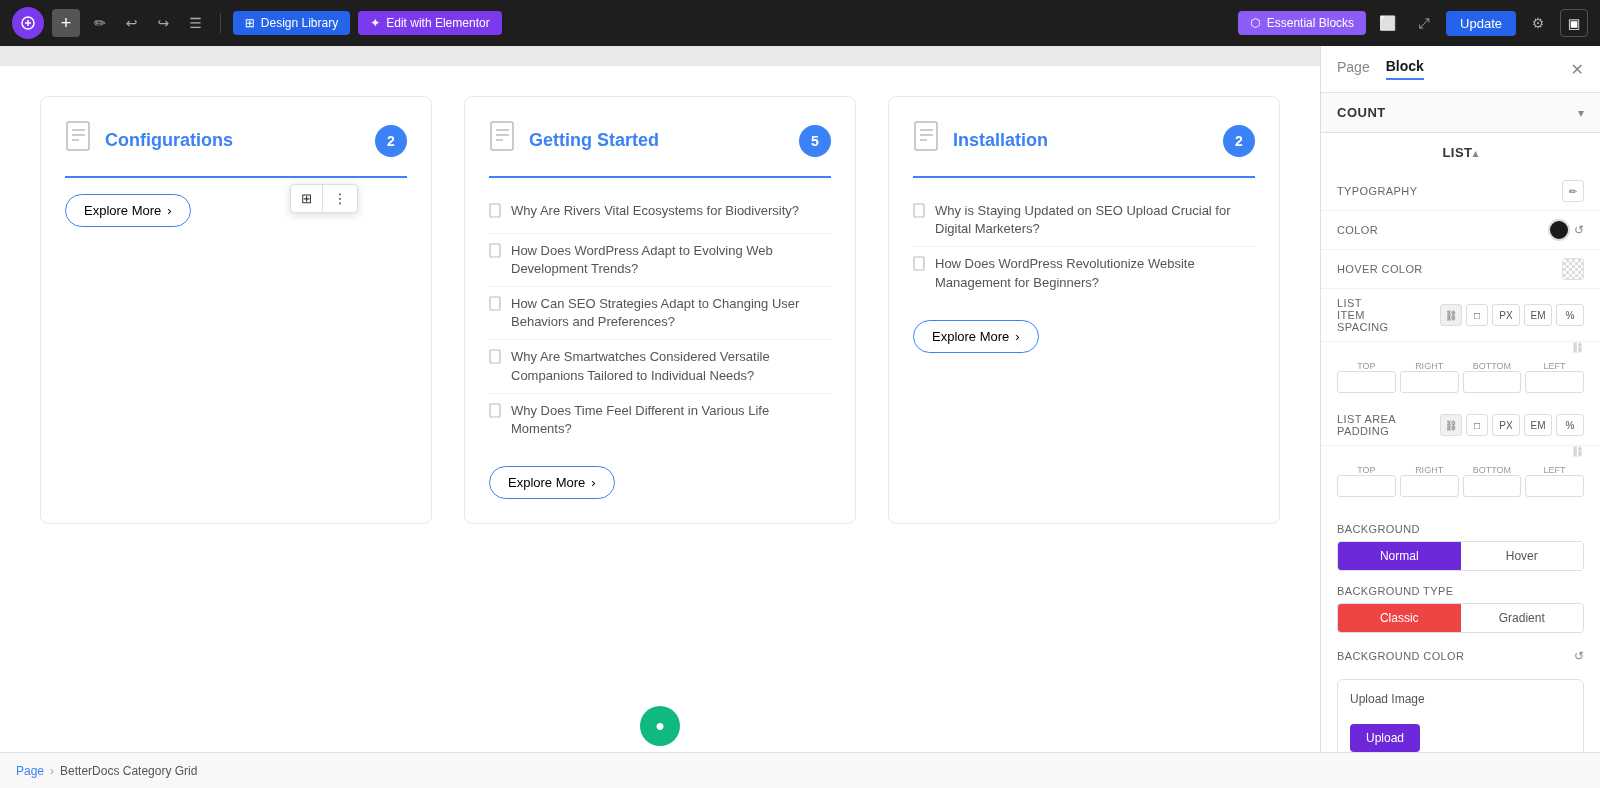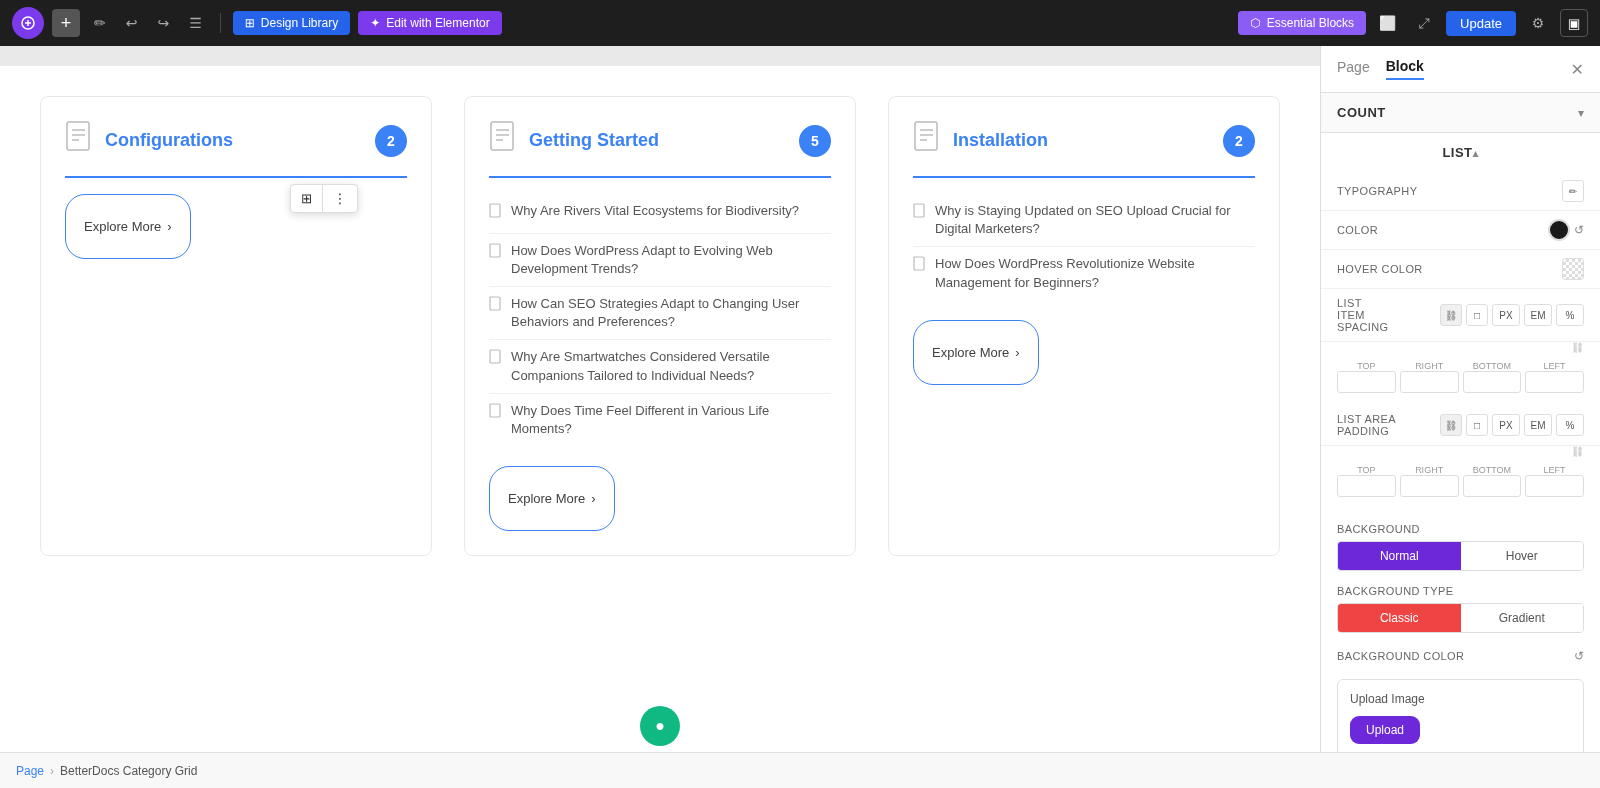--- a/index.html
+++ b/index.html
@@ -170,22 +170,22 @@
       border-bottom: 1px solid #f0f0f0;
       color: #555;
       font-size: 13px;
       line-height: 1.4;
     }
     .doc-list-item:last-child { border-bottom: none; }
     .doc-list-icon { color: #bbb; font-size: 14px; margin-top: 1px; flex-shrink: 0; }
     .explore-btn {
       border: 1px solid #3b82f6;
       background: none;
-      color: #404040;
-      padding: 24px 18px;
+      color: #000000;
+      padding: 8px 18px;
       border-radius: 20px;
       cursor: pointer;
       font-size: 13px;
       display: flex; align-items: center; gap: 6px;
     }
 
     
     .breadcrumb-bar {
       height: 36px;
       background: #f8f8f8;
@@ -418,27 +418,27 @@
     }
 
     
     .upload-section {
       margin: 8px 16px;
       border: 1px solid #e0e0e0;
       border-radius: 6px;
       padding: 12px;
       background: white;
     }
-    .upload-title { font-size: 12px; color: #555; margin-bottom: 10px; }
+    .upload-title { font-size: 12px; color: #555; margin-bottom: 18px; }
     .upload-btn {
       background: #6d28d9;
       color: white;
       border: none;
       padding: 7px 16px;
-      border-radius: 9px;
+      border-radius: 4px;
       cursor: pointer;
       font-size: 12px;
       margin-bottom: 8px;
     }
     .upload-icon-btn {
       width: 32px; height: 32px;
       border: 1px solid #ddd;
       background: white;
       border-radius: 4px;
       cursor: pointer;

